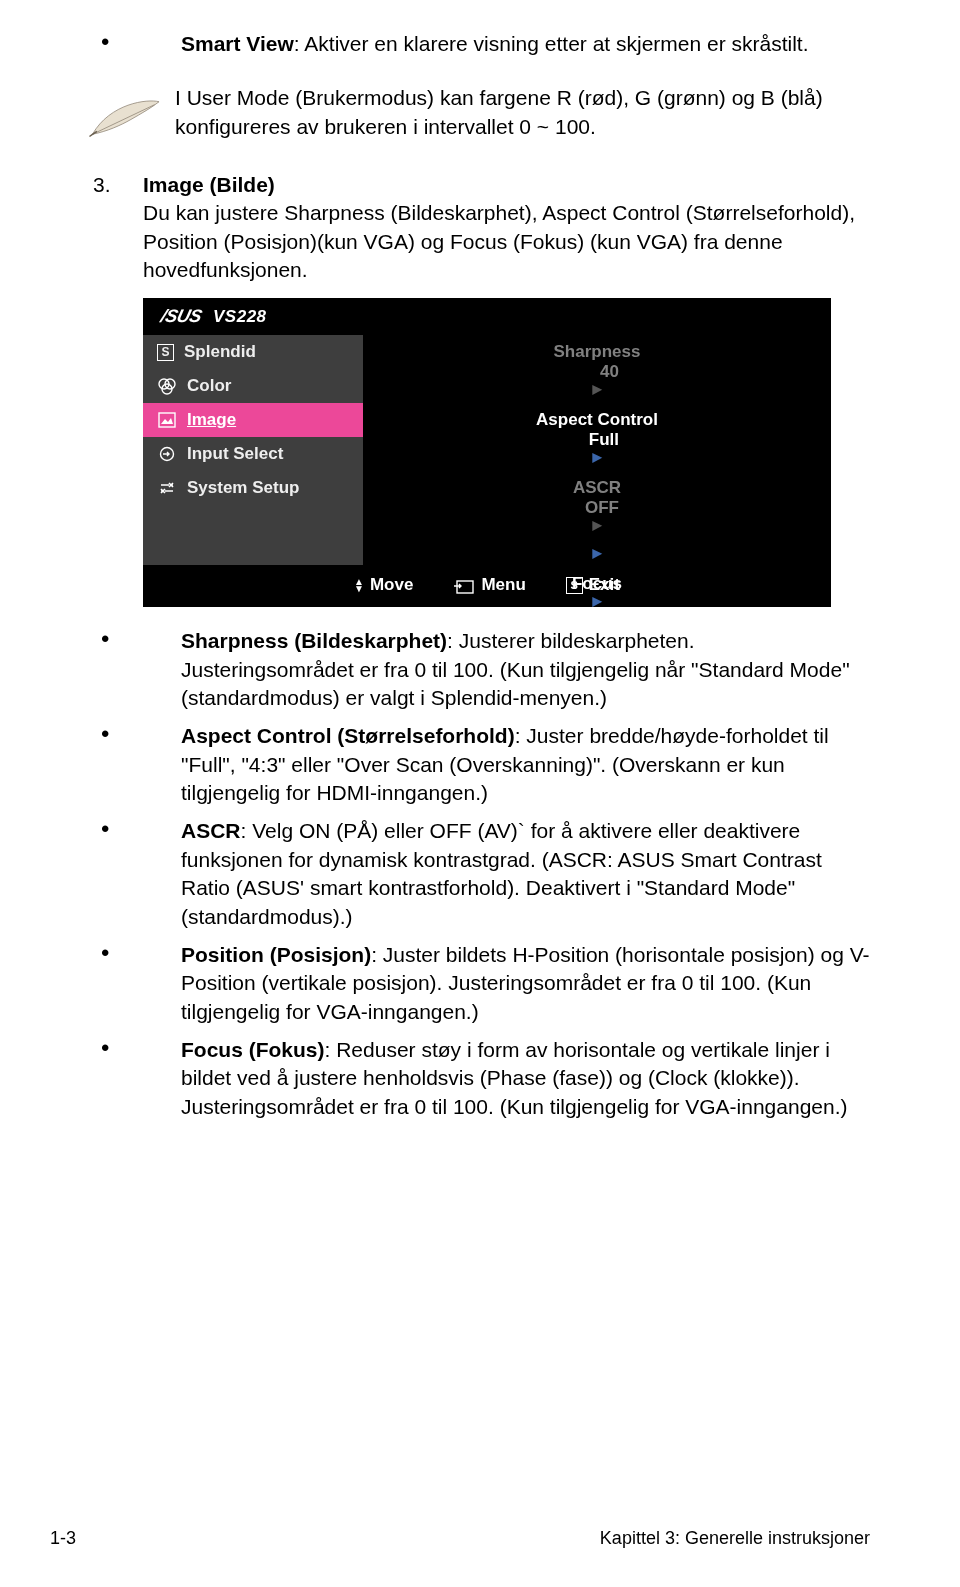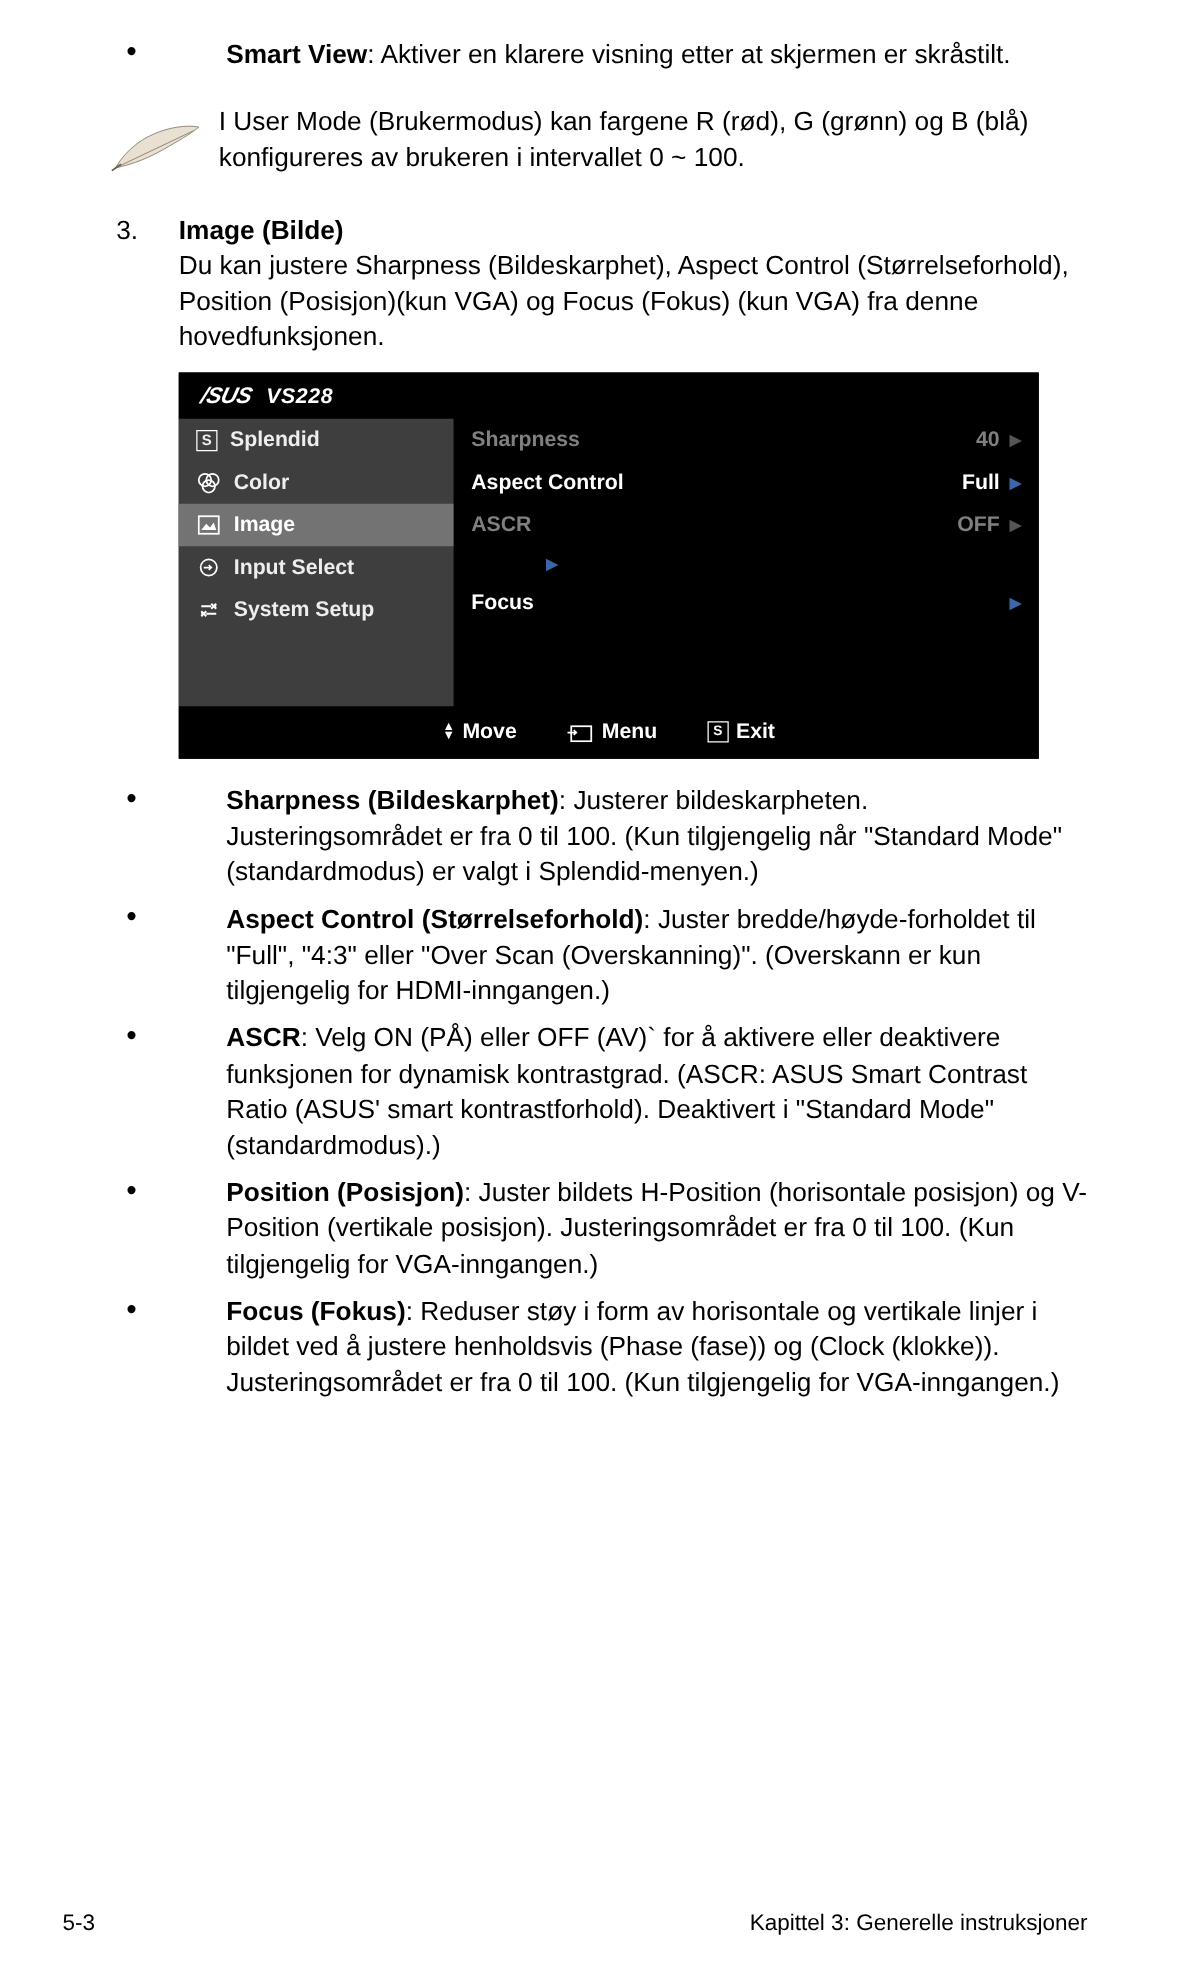--- a/index.html
+++ b/index.html
@@ -99,31 +99,32 @@
     position:relative;
   }
   .osd-li {
     display:flex;
     align-items:center;
     gap:10px;
     padding: 7px 14px;
     font-weight:700;
     color:#eee;
   }
-  .osd-li.sel { background:#737373; color:#fff; }
+  .osd-li.sel { background:#ec4899; color:#fff;text-decoration:underline; }
   .osd-icon {
     width:20px; height:18px;
     display:inline-flex; align-items:center; justify-content:center;
     font-size:14px;
   }
   .osd-r-row {
     display:flex;
     align-items:center;
     padding:7px 14px;
     font-weight:700;
+    flex-direction:column;
   }
   .osd-r-row.dim { color:#808080; }
   .osd-r-row .lab { flex:1; }
   .osd-r-row .val { width:60px; text-align:right; padding-right:8px; color:inherit; }
   .osd-r-row .arr { color:#3b66ab; font-size:12px; }
   .osd-r-row.dim .arr { color:#555; }
   .osd-footer {
     background:#000;
     display:flex;
     justify-content:center;
@@ -327,17 +328,17 @@
     </div>
     <div class="bullet-row">
       <div class="dot">•</div>
       <div class="txt">
         <span class="b">Focus (Fokus)</span><span>: Reduser støy i form av horisontale og vertikale linjer i bildet ved å justere henholdsvis (Phase (fase)) og (Clock (klokke)). Justeringsområdet er fra 0 til 100. (Kun tilgjengelig for VGA-inngangen.)</span>
       </div>
     </div>
   </div>
 
   <div class="pgfoot">
-    <span>5-3</span>
+    <span>1-3</span>
     <span>Kapittel 3: Generelle instruksjoner</span>
   </div>
 
 </div>
 
 </body></html>

